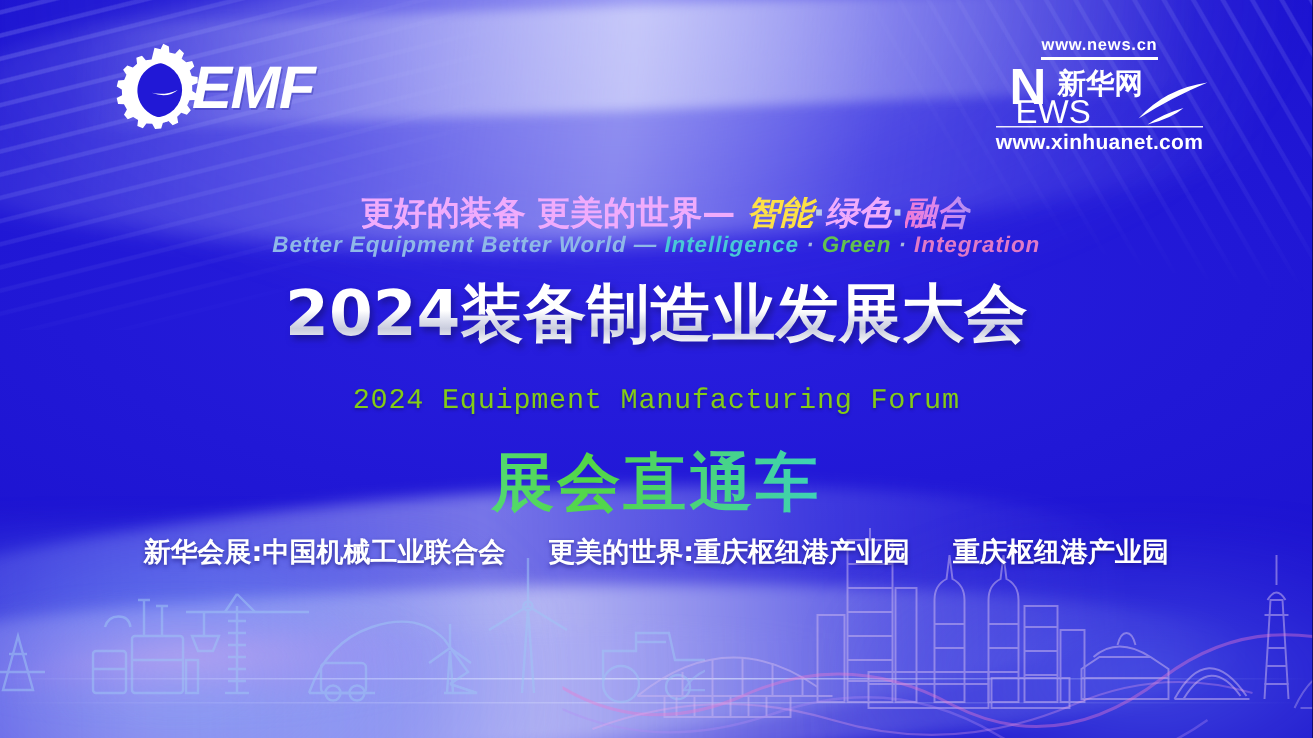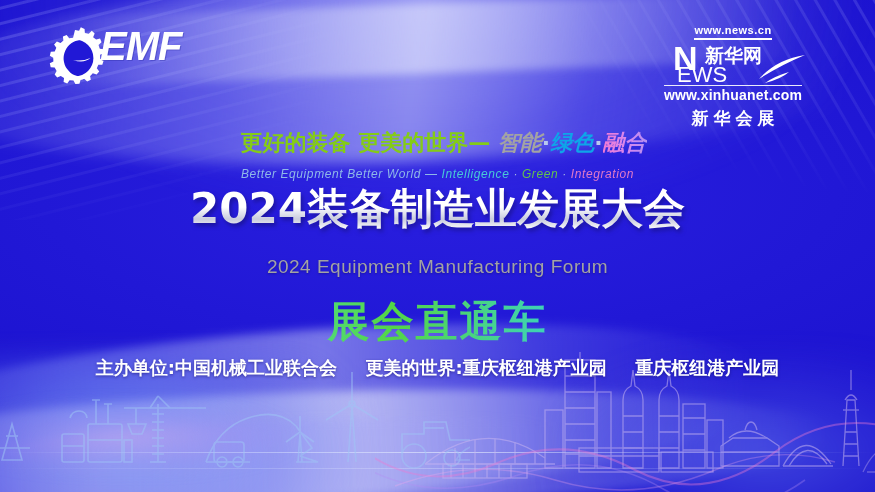--- a/index.html
+++ b/index.html
@@ -122,23 +122,23 @@
   }
   .art-left { left: 0; width: 470px; height: 130px; opacity: 0.62; }
   .art-right { right: 0; width: 460px; height: 140px; opacity: 0.66; }
   .curves {
     position: absolute; right: 0; bottom: 0; width: 500px; height: 110px;
     opacity: 0.72; pointer-events: none;
   }
 
   
   .logo-emf {
-    position: absolute; left: 44px; top: 26px;
+    position: absolute; left: 72px; top: 26px;
     width: 128px; height: 66px;
-    display: flex; align-items: flex-start;
+    display: flex; align-items: center;
   }
   .logo-emf .emf-gear { width: 62px; height: 62px; flex: 0 0 auto; margin-right: -6px; }
   .logo-emf .emf-word {
     font-size: 40px; font-weight: bold; font-style: italic;
     color: #ffffff; letter-spacing: -1px;
     text-shadow: 1px 1px 0 rgba(40,40,160,0.35);
     line-height: 1;
   }
 
   .logo-xinhua {
@@ -177,31 +177,31 @@
 
   
   .tagline-wrap {
     position: absolute; left: 0; right: 0; top: 131px; text-align: center;
   }
   .tagline {
     font-size: 22px; font-weight: bold; line-height: 1.1;
     font-family: "DejaVu Sans", sans-serif;
     white-space: nowrap;
   }
-  .tg-blue { color: #84cc16; margin-left: 12px; }
-  .tg-cyan { color: #a3a3a3; font-style: italic; }
-  .tg-green { color: #0ea5e9; font-style: italic; }
+  .tg-blue { color: #f0abfc; margin-left: 12px; }
+  .tg-cyan { color: #fde047; font-style: italic; }
+  .tg-green { color: #f0abfc; font-style: italic; }
   .tg-pink  {
     font-style: italic;
     background: linear-gradient(90deg, #f07ad4 0%, #d888ee 55%, #b38ff2 100%);
     -webkit-background-clip: text; background-clip: text; color: transparent;
   }
   .tg-dot { color: #b9c8ee; font-style: normal; }
   .tagline-en {
-    margin-top: 12px; font-size: 12px; font-style: italic; font-weight: normal;
+    margin-top: 0; font-size: 15px; font-style: italic; font-weight: bold;
     letter-spacing: 0.6px; white-space: nowrap;
     font-family: "Liberation Sans", sans-serif;
   }
   .en-blue { color: #8fb8e8; }
   .en-cyan { color: #49c9d6; }
   .en-green { color: #63c24f; }
   .en-pink { color: #e07ac8; }
   .en-dot { color: #a8b8e0; }
 
   .main-title {
@@ -211,22 +211,22 @@
     font-family: "DejaVu Sans", sans-serif;
     line-height: 1.1; white-space: nowrap;
     background: linear-gradient(180deg, #ffffff 0%, #ffffff 46%, #e7e9f2 56%, #c9ccdd 72%, #ffffff 96%);
     -webkit-background-clip: text; background-clip: text; color: transparent;
     filter: drop-shadow(2px 3px 2px rgba(20,15,110,0.55));
   }
 
   .sub-title {
     position: absolute; left: 0; right: 0; top: 256px;
     text-align: center;
-    font-size: 19px; color: #a3a3a3; letter-spacing: 0.5px;
-    font-family: Liberation Sans, sans-serif;
+    font-size: 19px; color: #84cc16; letter-spacing: 0.5px;
+    font-family: Liberation Mono, monospace;
     white-space: nowrap;
     text-shadow: 0 1px 2px rgba(20,15,110,0.5);
   }
 
   .express-title {
     position: absolute; left: 0; right: 0; top: 294px;
     text-align: center;
     font-size: 42px; font-weight: bold; letter-spacing: 2px;
     font-family: "DejaVu Sans", sans-serif; white-space: nowrap;
     background: linear-gradient(90deg, #5fd8e8 0%, #4fe0c8 22%, #53d646 45%, #3fd2b4 62%, #5ec8ec 76%, #e06fd0 100%);
@@ -420,21 +420,20 @@
     <div class="xh-mark">
       <span class="xh-bigN">N</span>
       <span class="xh-cn">新华网</span>
       <span class="xh-ews">EWS</span>
       <svg class="xh-swoosh" viewBox="0 0 58 30">
         <path d="M56 1 q-28 4 -46 24 q22 -14 46 -24 z" fill="#ffffff"></path>
         <path d="M40 18 q-14 4 -24 11 q16 -4 24 -11 z" fill="#ffffff"></path>
       </svg>
     </div>
     <div><span class="xh-url-bot">www.xinhuanet.com</span></div>
-    <div class="xh-expo">新华会展</div>
   </div>
 
   <div class="tagline-wrap">
     <div class="tagline">
       <span class="tg-blue">更好的装备 更美的世界—</span>
       <span class="tg-cyan">智能</span><span class="tg-dot">·</span><span class="tg-green">绿色</span><span class="tg-dot">·</span><span class="tg-pink">融合</span>
     </div>
     <div class="tagline-en">
       <span class="en-blue">Better  Equipment  Better  World  —</span>
       <span class="en-cyan">Intelligence</span>
@@ -445,20 +444,20 @@
     </div>
   </div>
 
   <div class="main-title">2024装备制造业发展大会</div>
 
   <div class="sub-title">2024  Equipment  Manufacturing  Forum</div>
 
   <div class="express-title">展会直通车</div>
 
   <div class="organizers">
-    <span>主办单位:中国机械工业联合会</span>
+    <span>新华会展:中国机械工业联合会</span>
     <span class="sep"></span>
     <span>更美的世界:重庆枢纽港产业园</span>
     <span class="sep"></span>
     <span>重庆枢纽港产业园</span>
   </div>
 
 </div>
 
 </body></html>

